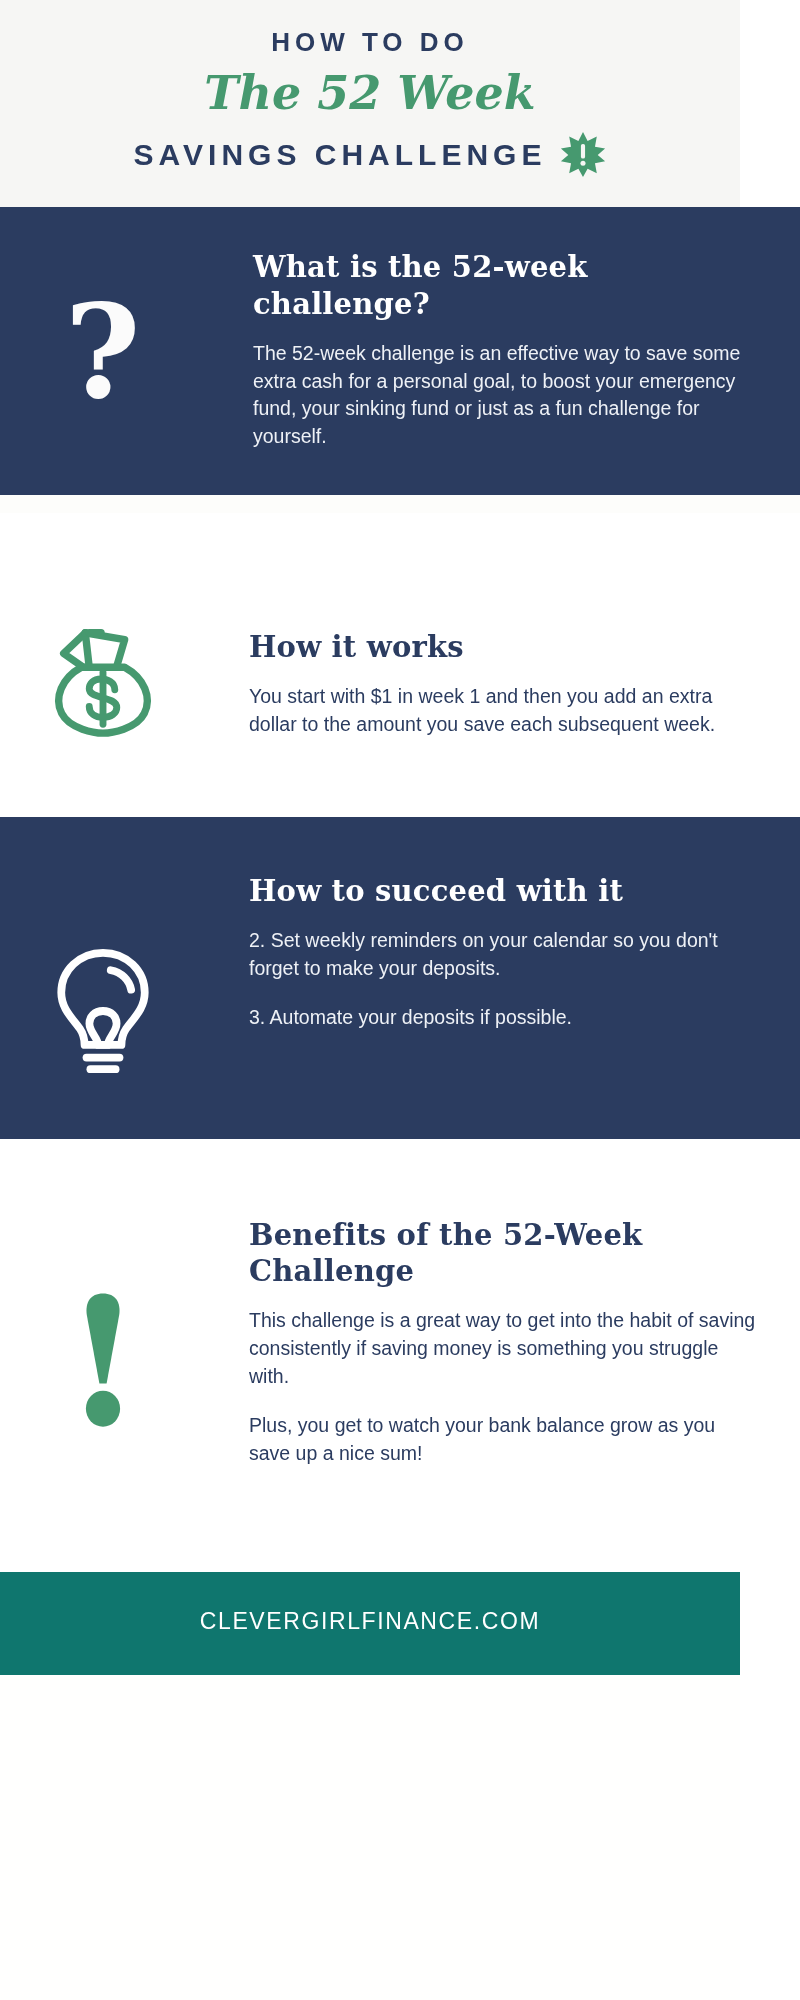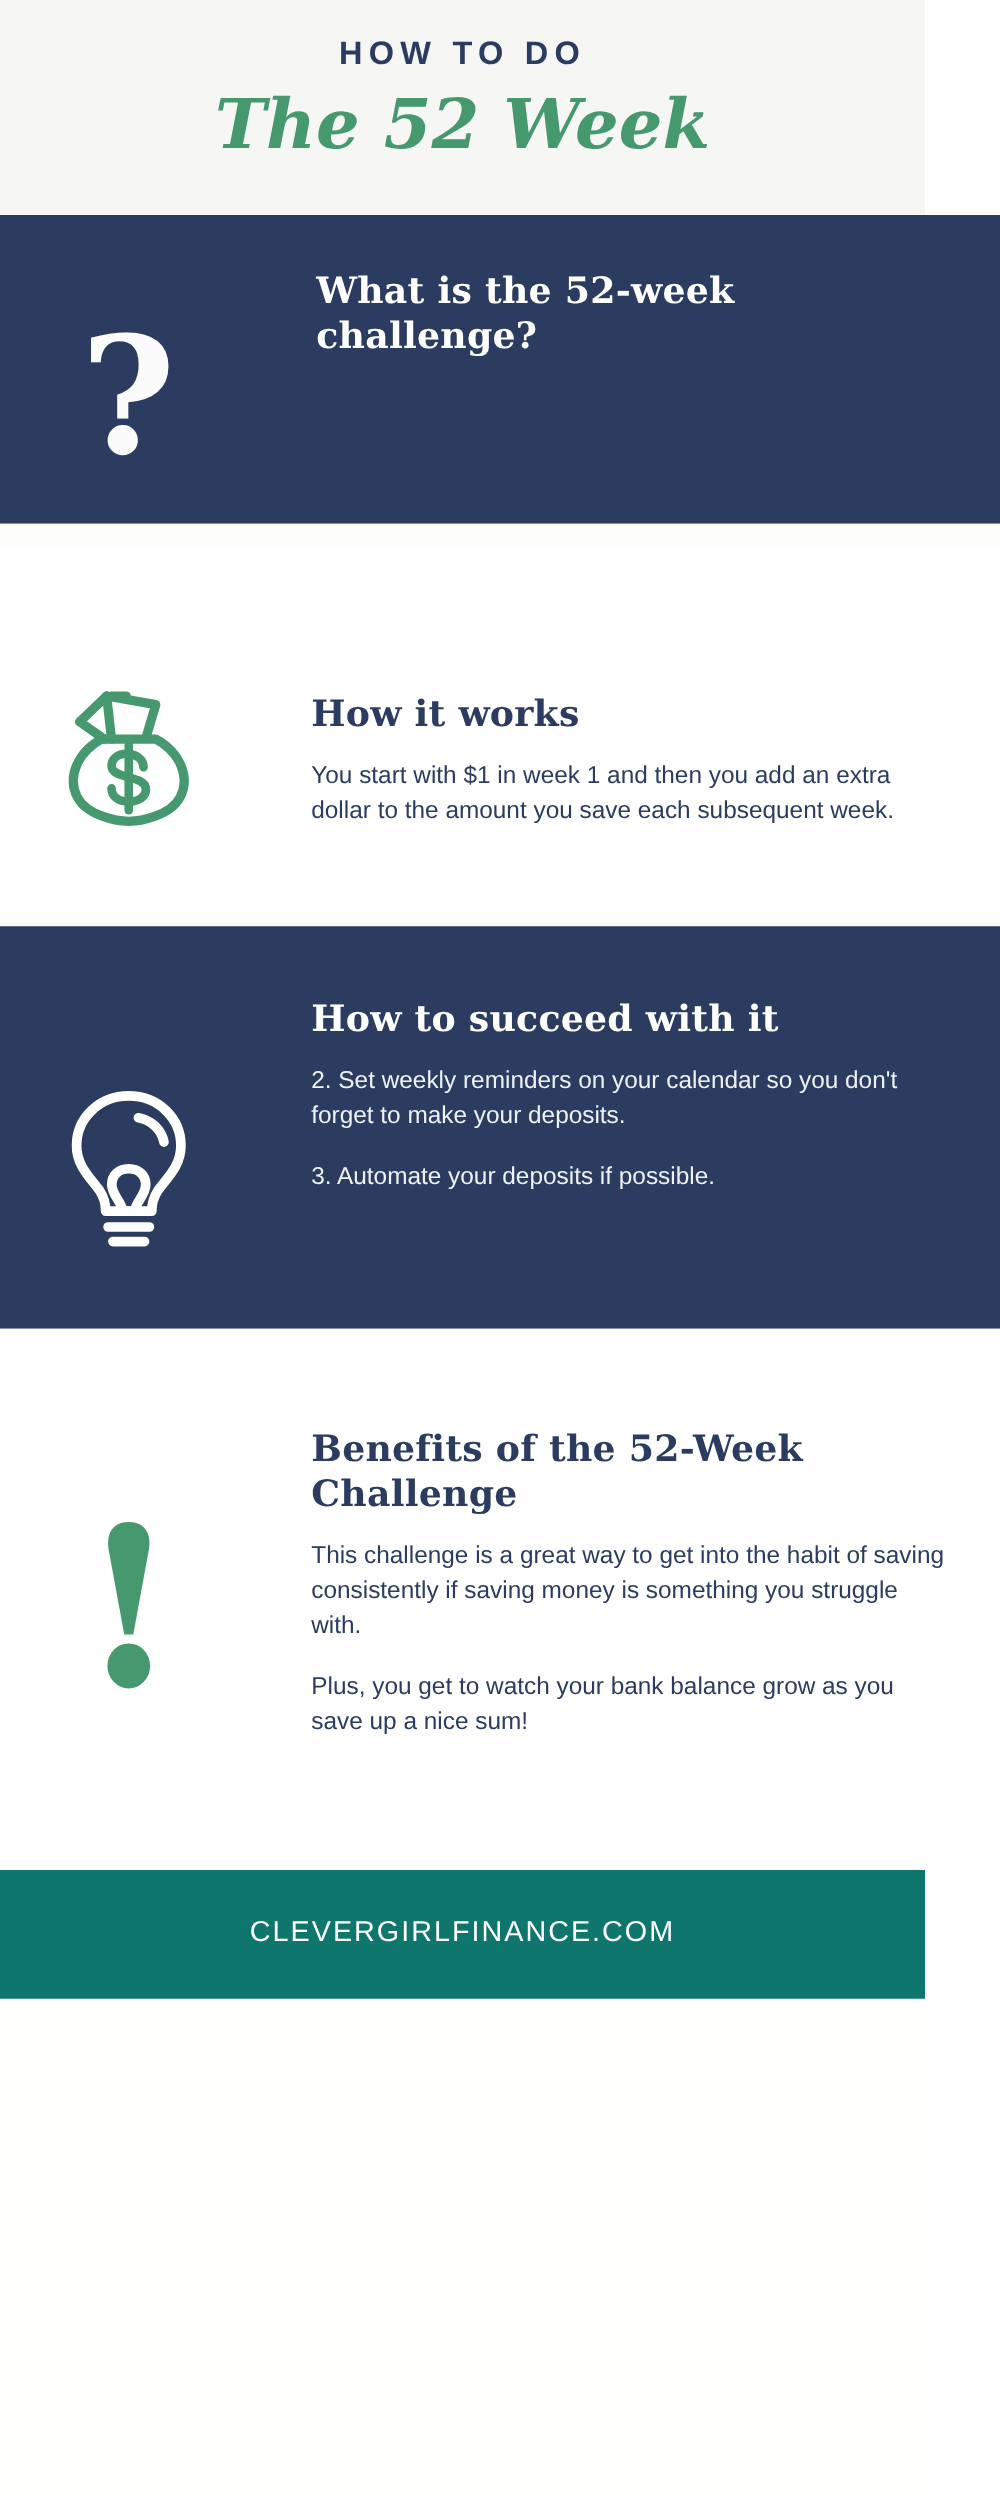--- a/index.html
+++ b/index.html
@@ -23,21 +23,21 @@
     font-weight:bold;
     font-size:26px;
     letter-spacing:5px;
     color:#2b3c60;
     line-height:1.1;
   }
   .script-title {
     font-family:"DejaVu Serif", serif;
     font-style:italic;
     font-weight:bold;
-    font-size:55px;
+    font-size:46px;
     color:#46996f;
     line-height:1.15;
     margin:10px 0 12px 0;
     letter-spacing:0px;
   }
   .sub-row {
     display:flex;
     align-items:center;
     justify-content:center;
     gap:14px;
@@ -130,28 +130,39 @@
   }
 </style>
 </head>
 <body>
 
 <div class="page">
 
   <div class="header">
     <div class="kicker">HOW TO DO</div>
     <div class="script-title">The 52 Week</div>
+    <div class="sub-row">
+      <div class="subtitle">SAVINGS CHALLENGE</div>
+      <span class="burst">
+        <svg viewBox="0 0 100 100" width="46" height="46" aria-hidden="true">
+          <polygon points="50,2 60,22 80,12 76,34 98,38 82,52 98,66 76,70 80,92 60,82 50,100 40,82 20,92 24,70 2,66 18,52 2,38 24,34 20,12 40,22" fill="#46996f"></polygon>
+          <rect x="45.5" y="28" width="9" height="32" rx="4" fill="#f6f6f4"></rect>
+          <circle cx="50" cy="70" r="5.5" fill="#f6f6f4"></circle>
+        </svg>
+      </span>
+    </div>
   </div>
 
   <div class="section dark s1">
     <div class="icon-col">
       <span class="qmark">?</span>
     </div>
     <div class="text-col">
       <div class="sec-title">What is the 52-week challenge?</div>
+      <div class="sec-p">The 52-week challenge is an effective way to save some extra cash for a personal goal, to boost your emergency fund, your sinking fund or just as a fun challenge for yourself.</div>
     </div>
   </div>
 
   <div class="gap-offwhite"></div>
 
   <div class="section light s2">
     <div class="icon-col">
       <span class="bagicon">
         <svg viewBox="0 0 120 120" width="118" height="118" aria-hidden="true">
           <g fill="none" stroke="#46996f" stroke-width="7.5" stroke-linejoin="round" stroke-linecap="round">

